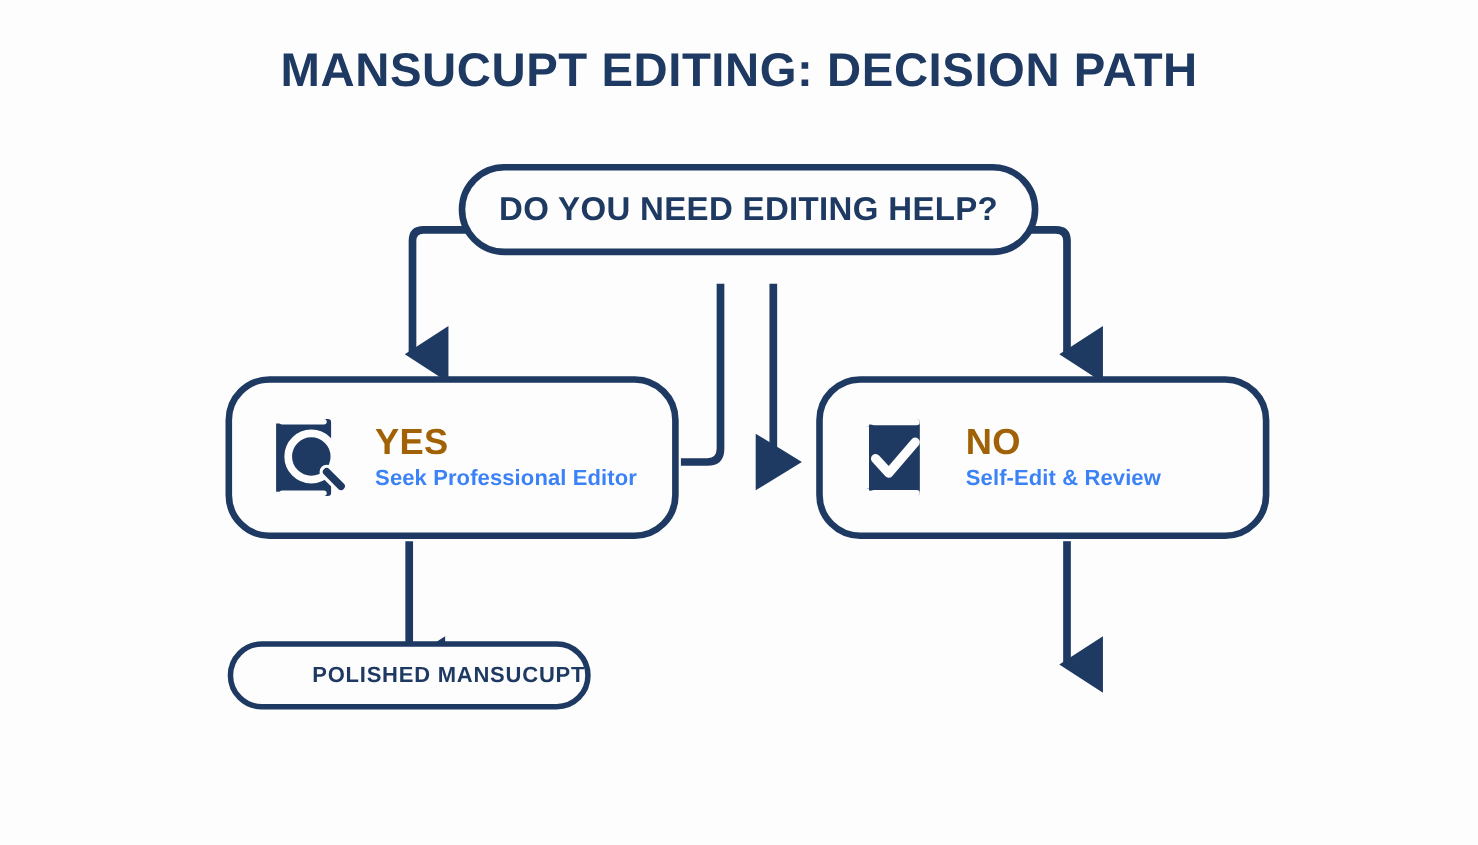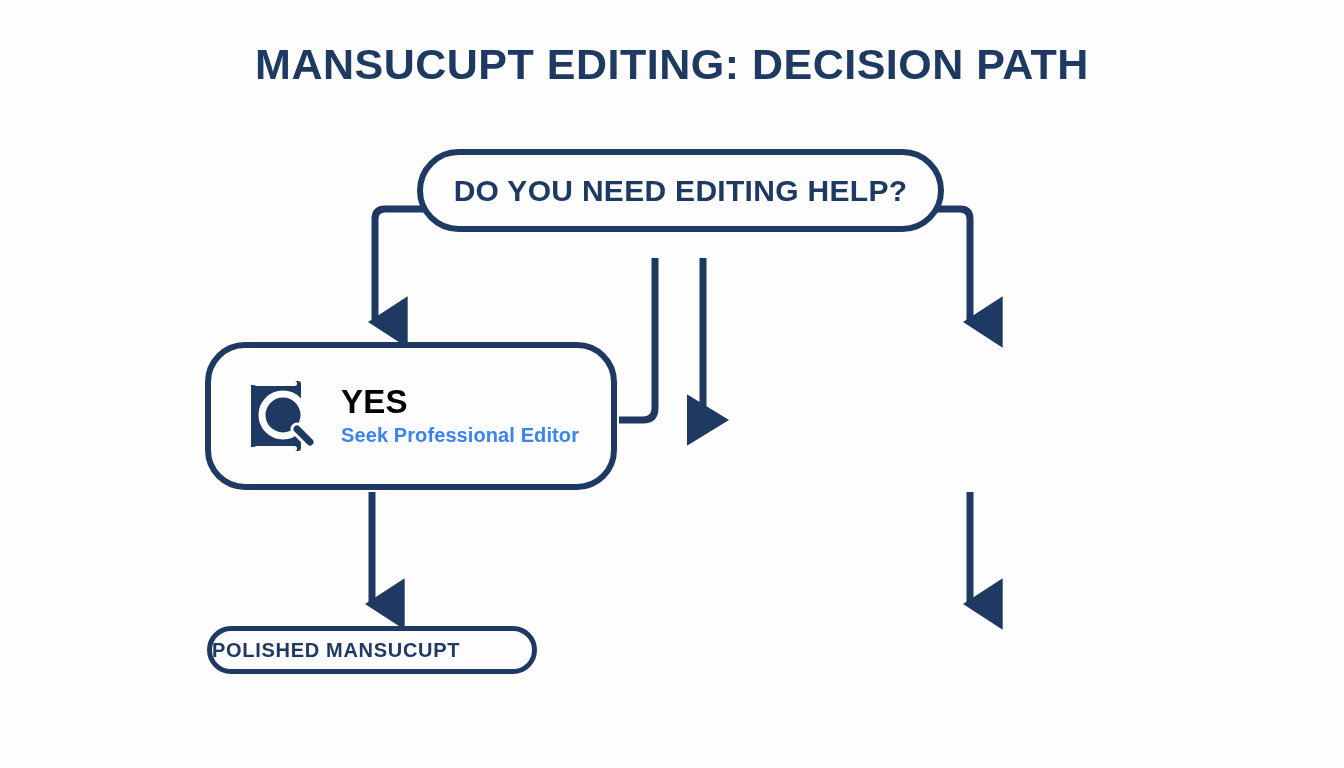--- a/index.html
+++ b/index.html
@@ -83,40 +83,40 @@
   .option-icon {
     flex: 0 0 auto;
     width: 72px;
     height: 78px;
     display: block;
   }
   .option-text { display: flex; flex-direction: column; justify-content: center; }
   .option-head {
     font-size: 33px;
     font-weight: bold;
-    color: #000000;
+    color: #a16207;
     line-height: 1.05;
     letter-spacing: 0.2px;
   }
   .option-sub {
     font-size: 20px;
     font-weight: bold;
     color: #3b82f6;
     margin-top: 5px;
     letter-spacing: 0.1px;
     white-space: nowrap;
   }
 
   
   .terminal-node {
-    height: 48px;
+    height: 62px;
     border-radius: 34px;
     border-width: 5px;
-    top: 626px;
-    justify-content: flex-start;
+    top: 583px;
+    justify-content: flex-end;
   }
   #terminal-node-left  { left: 207px; width: 330px; }
   #terminal-node-right { left: 805px; width: 332px; }
   .terminal-node .t-text {
     font-size: 20px;
     font-weight: bold;
     color: #1e3a62;
     letter-spacing: 0.7px;
     white-space: nowrap;
   }
@@ -176,19 +176,38 @@
       <path d="M54 52 L68 66" stroke="#fdfdfd" stroke-width="13" stroke-linecap="round" fill="none"></path>
       <path d="M54 52 L67 65" stroke="#1e3a62" stroke-width="7" stroke-linecap="round" fill="none"></path>
     </svg>
 
     <span class="option-text">
       <span class="option-head">YES</span>
       <span class="option-sub">Seek Professional Editor</span>
     </span>
   </div>
 
+  <div class="node option-node" id="option-node-no">
+
+    <svg class="option-icon" viewBox="0 0 72 78">
+      <rect x="8" y="4" width="48" height="70" rx="3" fill="#1e3a62"></rect>
+      <rect x="4" y="4" width="48" height="7" rx="3.5" fill="#fdfdfd"></rect>
+      <rect x="4" y="11" width="7" height="56" fill="#fdfdfd"></rect>
+      <rect x="4" y="67" width="48" height="7" rx="3.5" fill="#fdfdfd"></rect>
+      <rect x="10" y="9" width="46" height="60" fill="#1e3a62"></rect>
+      <rect x="12" y="4" width="44" height="5.5" rx="2.7" fill="#fdfdfd"></rect>
+      <rect x="12" y="68.5" width="44" height="5.5" rx="2.7" fill="#fdfdfd"></rect>
+
+      <path d="M16 40 L28 53 L52 25" fill="none" stroke="#fdfdfd" stroke-width="8.5" stroke-linecap="round" stroke-linejoin="round"></path>
+    </svg>
+
+    <span class="option-text">
+      <span class="option-head">NO</span>
+      <span class="option-sub">Self-Edit &amp; Review</span>
+    </span>
+  </div>
 
   <div class="node terminal-node" id="terminal-node-left">
     <span class="t-text">POLISHED MANSUCUPT</span>
   </div>
 
 
 </div>
 
 </body></html>

